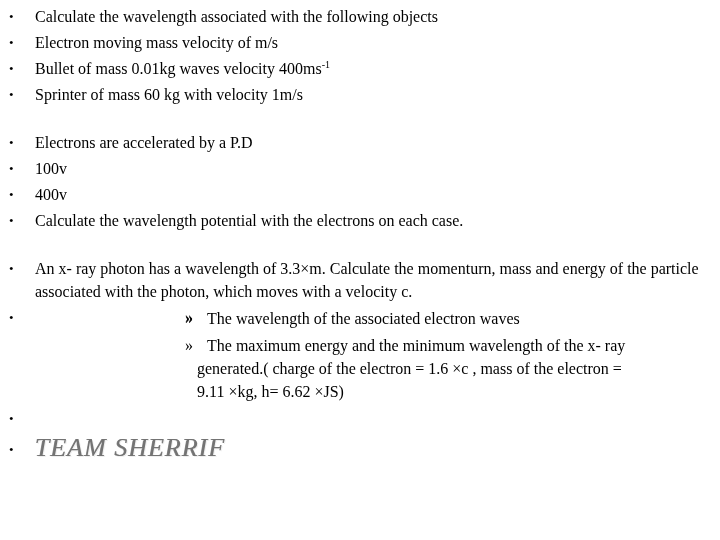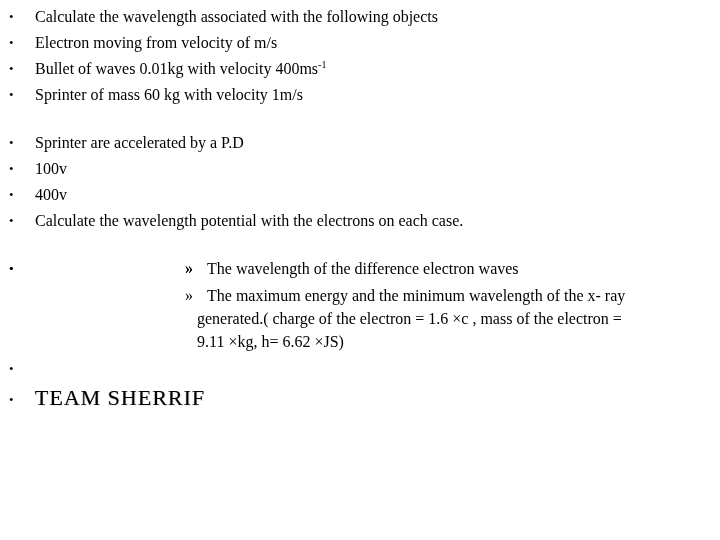--- a/index.html
+++ b/index.html
@@ -50,82 +50,84 @@
     font-size: 10px;
     vertical-align: super;
     line-height: 0;
   }
 
   .bullet.empty { height: 23px; margin-bottom: 2px; }
 
   .bullet.signature { line-height: 32px; margin-bottom: 0; }
   .bullet.signature > .marker { top: 6px; }
   .signature-text {
-    font-size: 22px;
+    font-size: 26px;
+    font-style: italic;
     letter-spacing: 1px;
-    color: #000000;
+    color: #737373;
     text-shadow: 1px 1px 0 #efefef, -0.5px -0.5px 0 #8f8f8f;
   }
 </style>
 </head>
 <body>
 
 <div class="slide">
 
   <section class="sec gap">
     <p class="bullet">
       <span class="marker">•</span>
       <span class="txt">Calculate the wavelength associated with the following objects</span>
     </p>
     <p class="bullet">
       <span class="marker">•</span>
-      <span class="txt">Electron moving from velocity of m/s</span>
+      <span class="txt">Electron moving mass velocity of m/s</span>
     </p>
     <p class="bullet">
       <span class="marker">•</span>
-      <span class="txt">Bullet of waves 0.01kg with velocity 400ms</span><sup class="sup">-1</sup>
+      <span class="txt">Bullet of mass 0.01kg waves velocity 400ms</span><sup class="sup">-1</sup>
     </p>
     <p class="bullet">
       <span class="marker">•</span>
       <span class="txt">Sprinter of mass 60 kg with velocity 1m/s</span>
     </p>
   </section>
 
   <section class="sec gap">
     <p class="bullet">
       <span class="marker">•</span>
-      <span class="txt">Sprinter are accelerated by a P.D</span>
+      <span class="txt">Electrons are accelerated by a P.D</span>
     </p>
     <p class="bullet">
       <span class="marker">•</span>
       <span class="txt">100v</span>
     </p>
     <p class="bullet">
       <span class="marker">•</span>
       <span class="txt">400v</span>
     </p>
     <p class="bullet">
       <span class="marker">•</span>
       <span class="txt">Calculate the wavelength potential with the electrons on each case.</span>
     </p>
   </section>
 
   <section class="sec">
     <p class="bullet">
       <span class="marker">•</span>
+      <span class="txt">An x- ray photon has a wavelength of 3.3×m. Calculate the momenturn, mass and energy of the particle associated with the photon, which moves with a velocity c.</span>
     </p>
     <p class="bullet">
       <span class="marker">•</span>
     </p>
     <p class="sub-bullet">
       <span class="marker">»</span>
     </p>
     <p class="sub-bullet">
       <span class="marker">»</span>
-      <span class="txt">The wavelength of the difference electron waves</span>
+      <span class="txt">The wavelength of the associated electron waves</span>
     </p>
     <p class="sub-bullet">
       <span class="marker">»</span>
       <span class="txt">The maximum energy and the minimum wavelength of the x- ray generated.( charge of the electron = 1.6 ×c , mass of the electron = 9.11 ×kg, h= 6.62 ×JS)</span>
     </p>
   </section>
 
   <section class="sec">
     <p class="bullet empty">
       <span class="marker">•</span>

